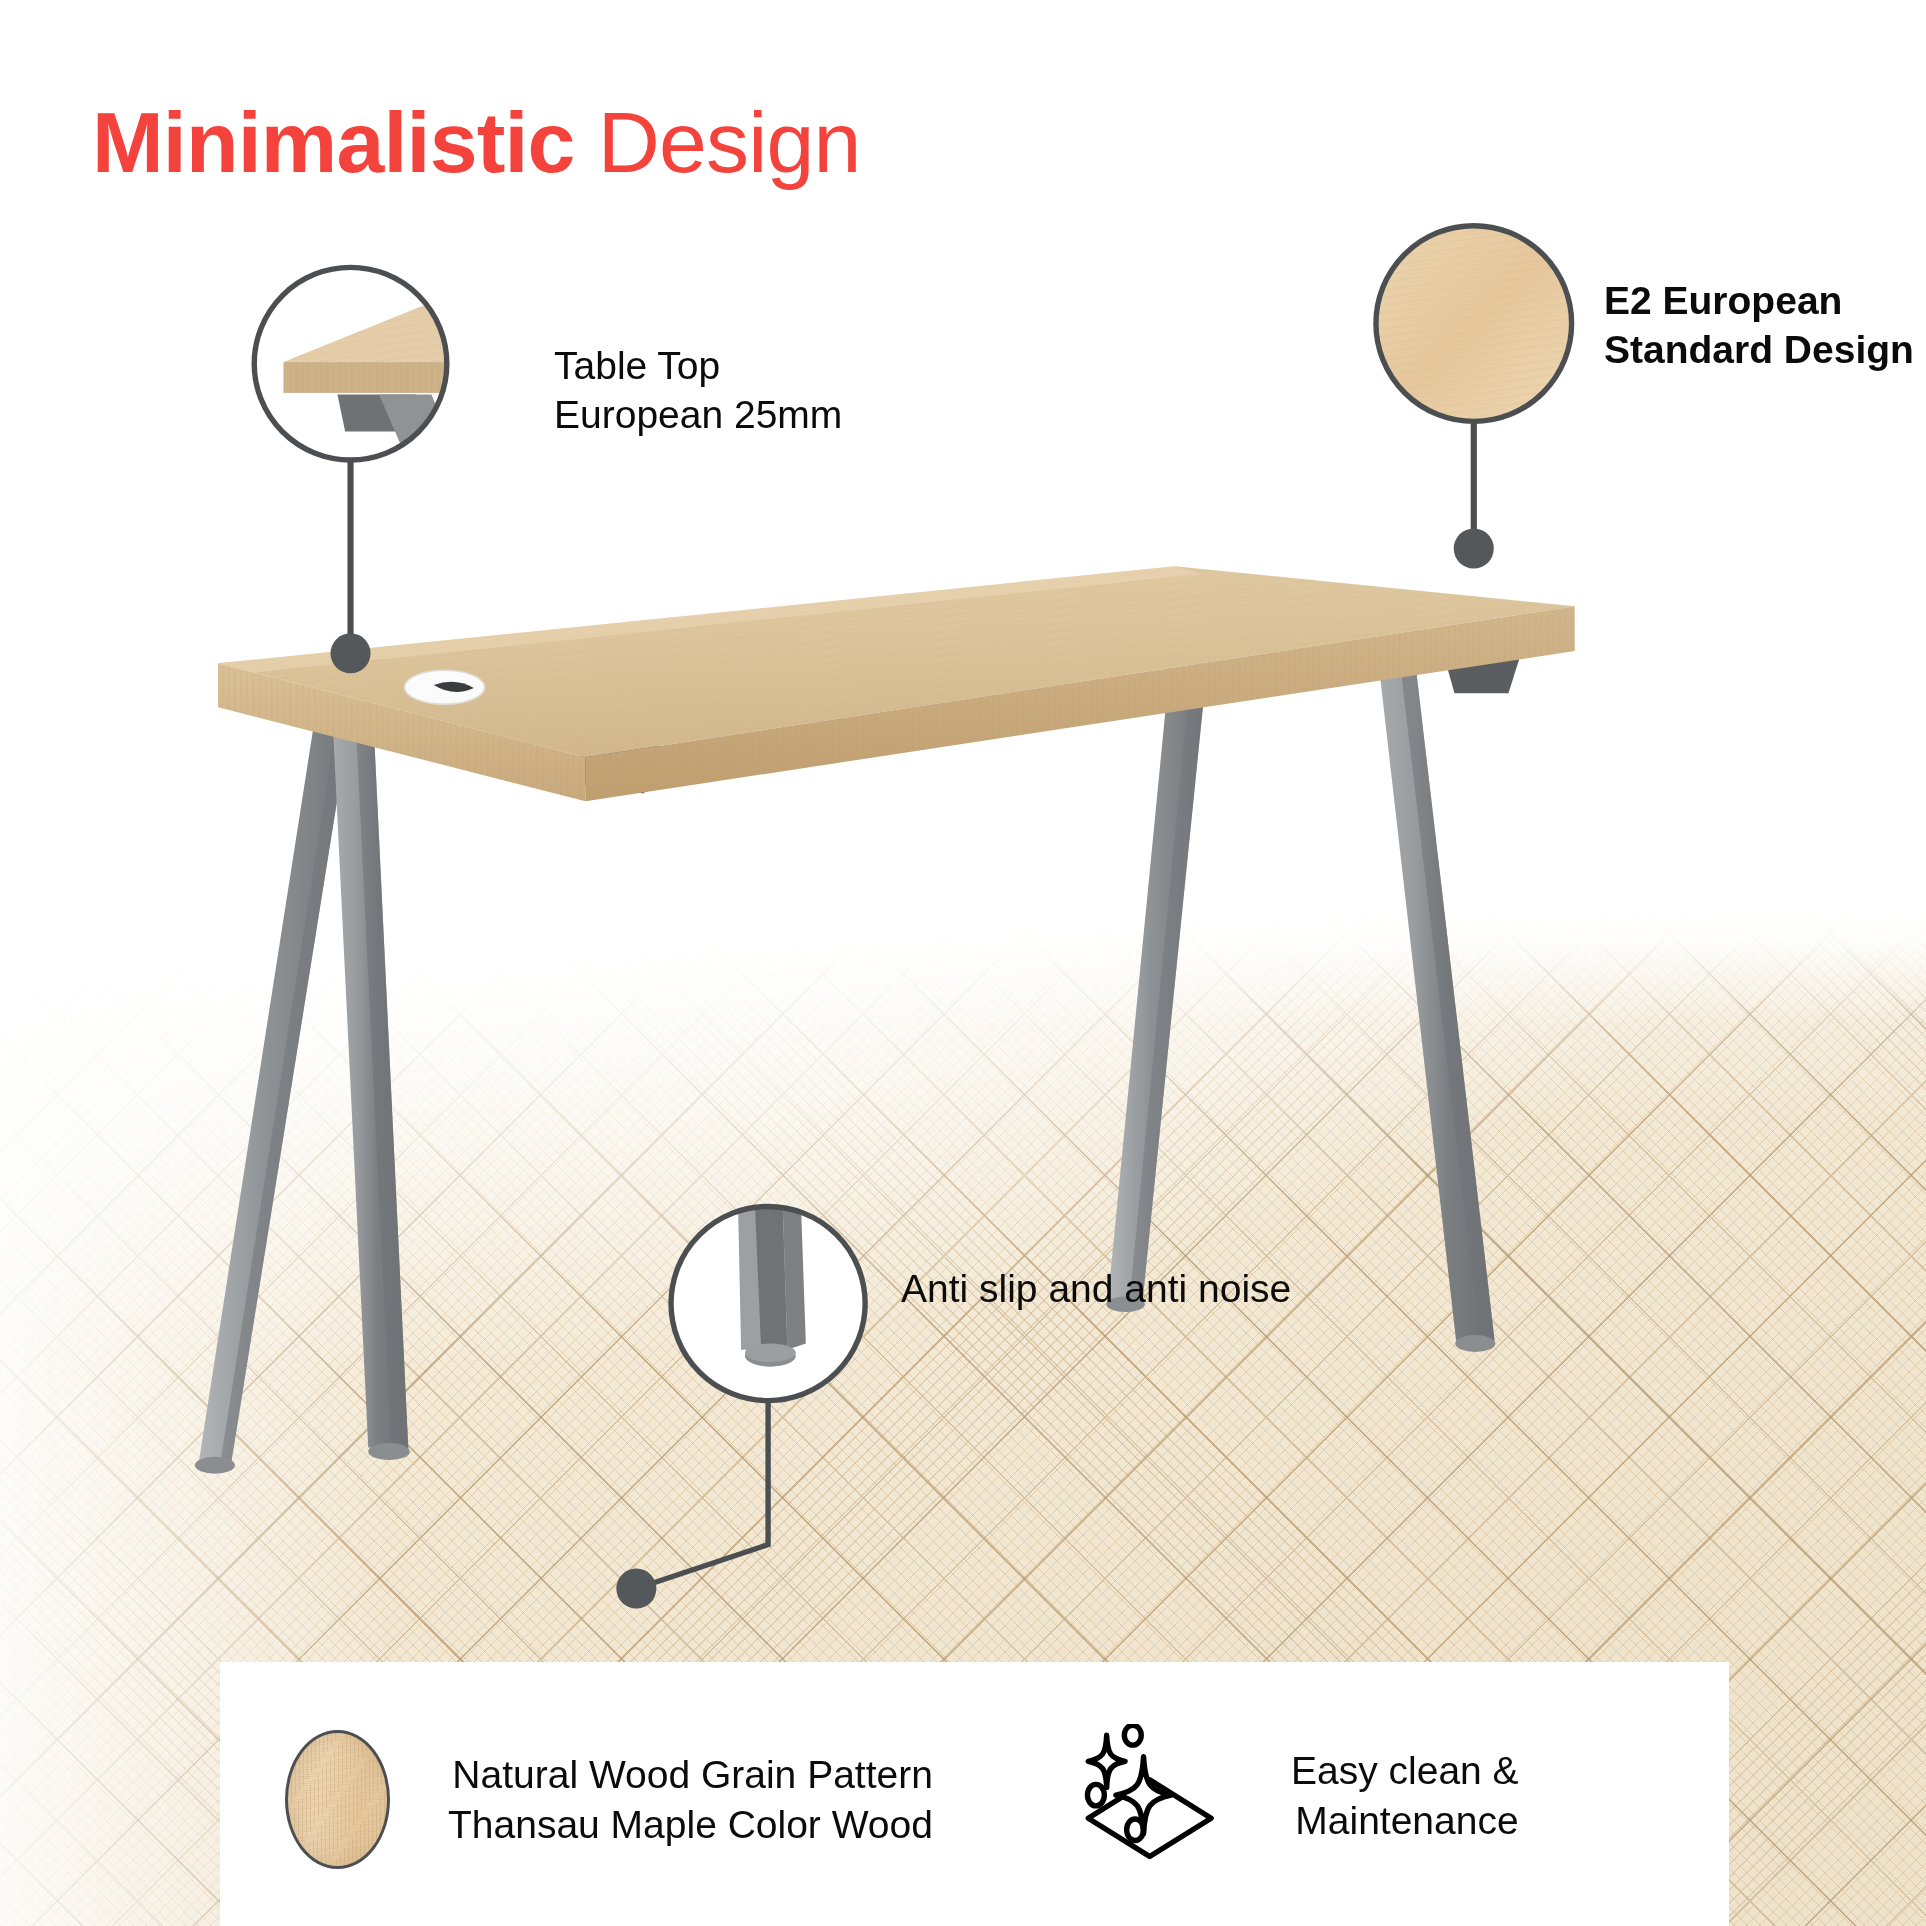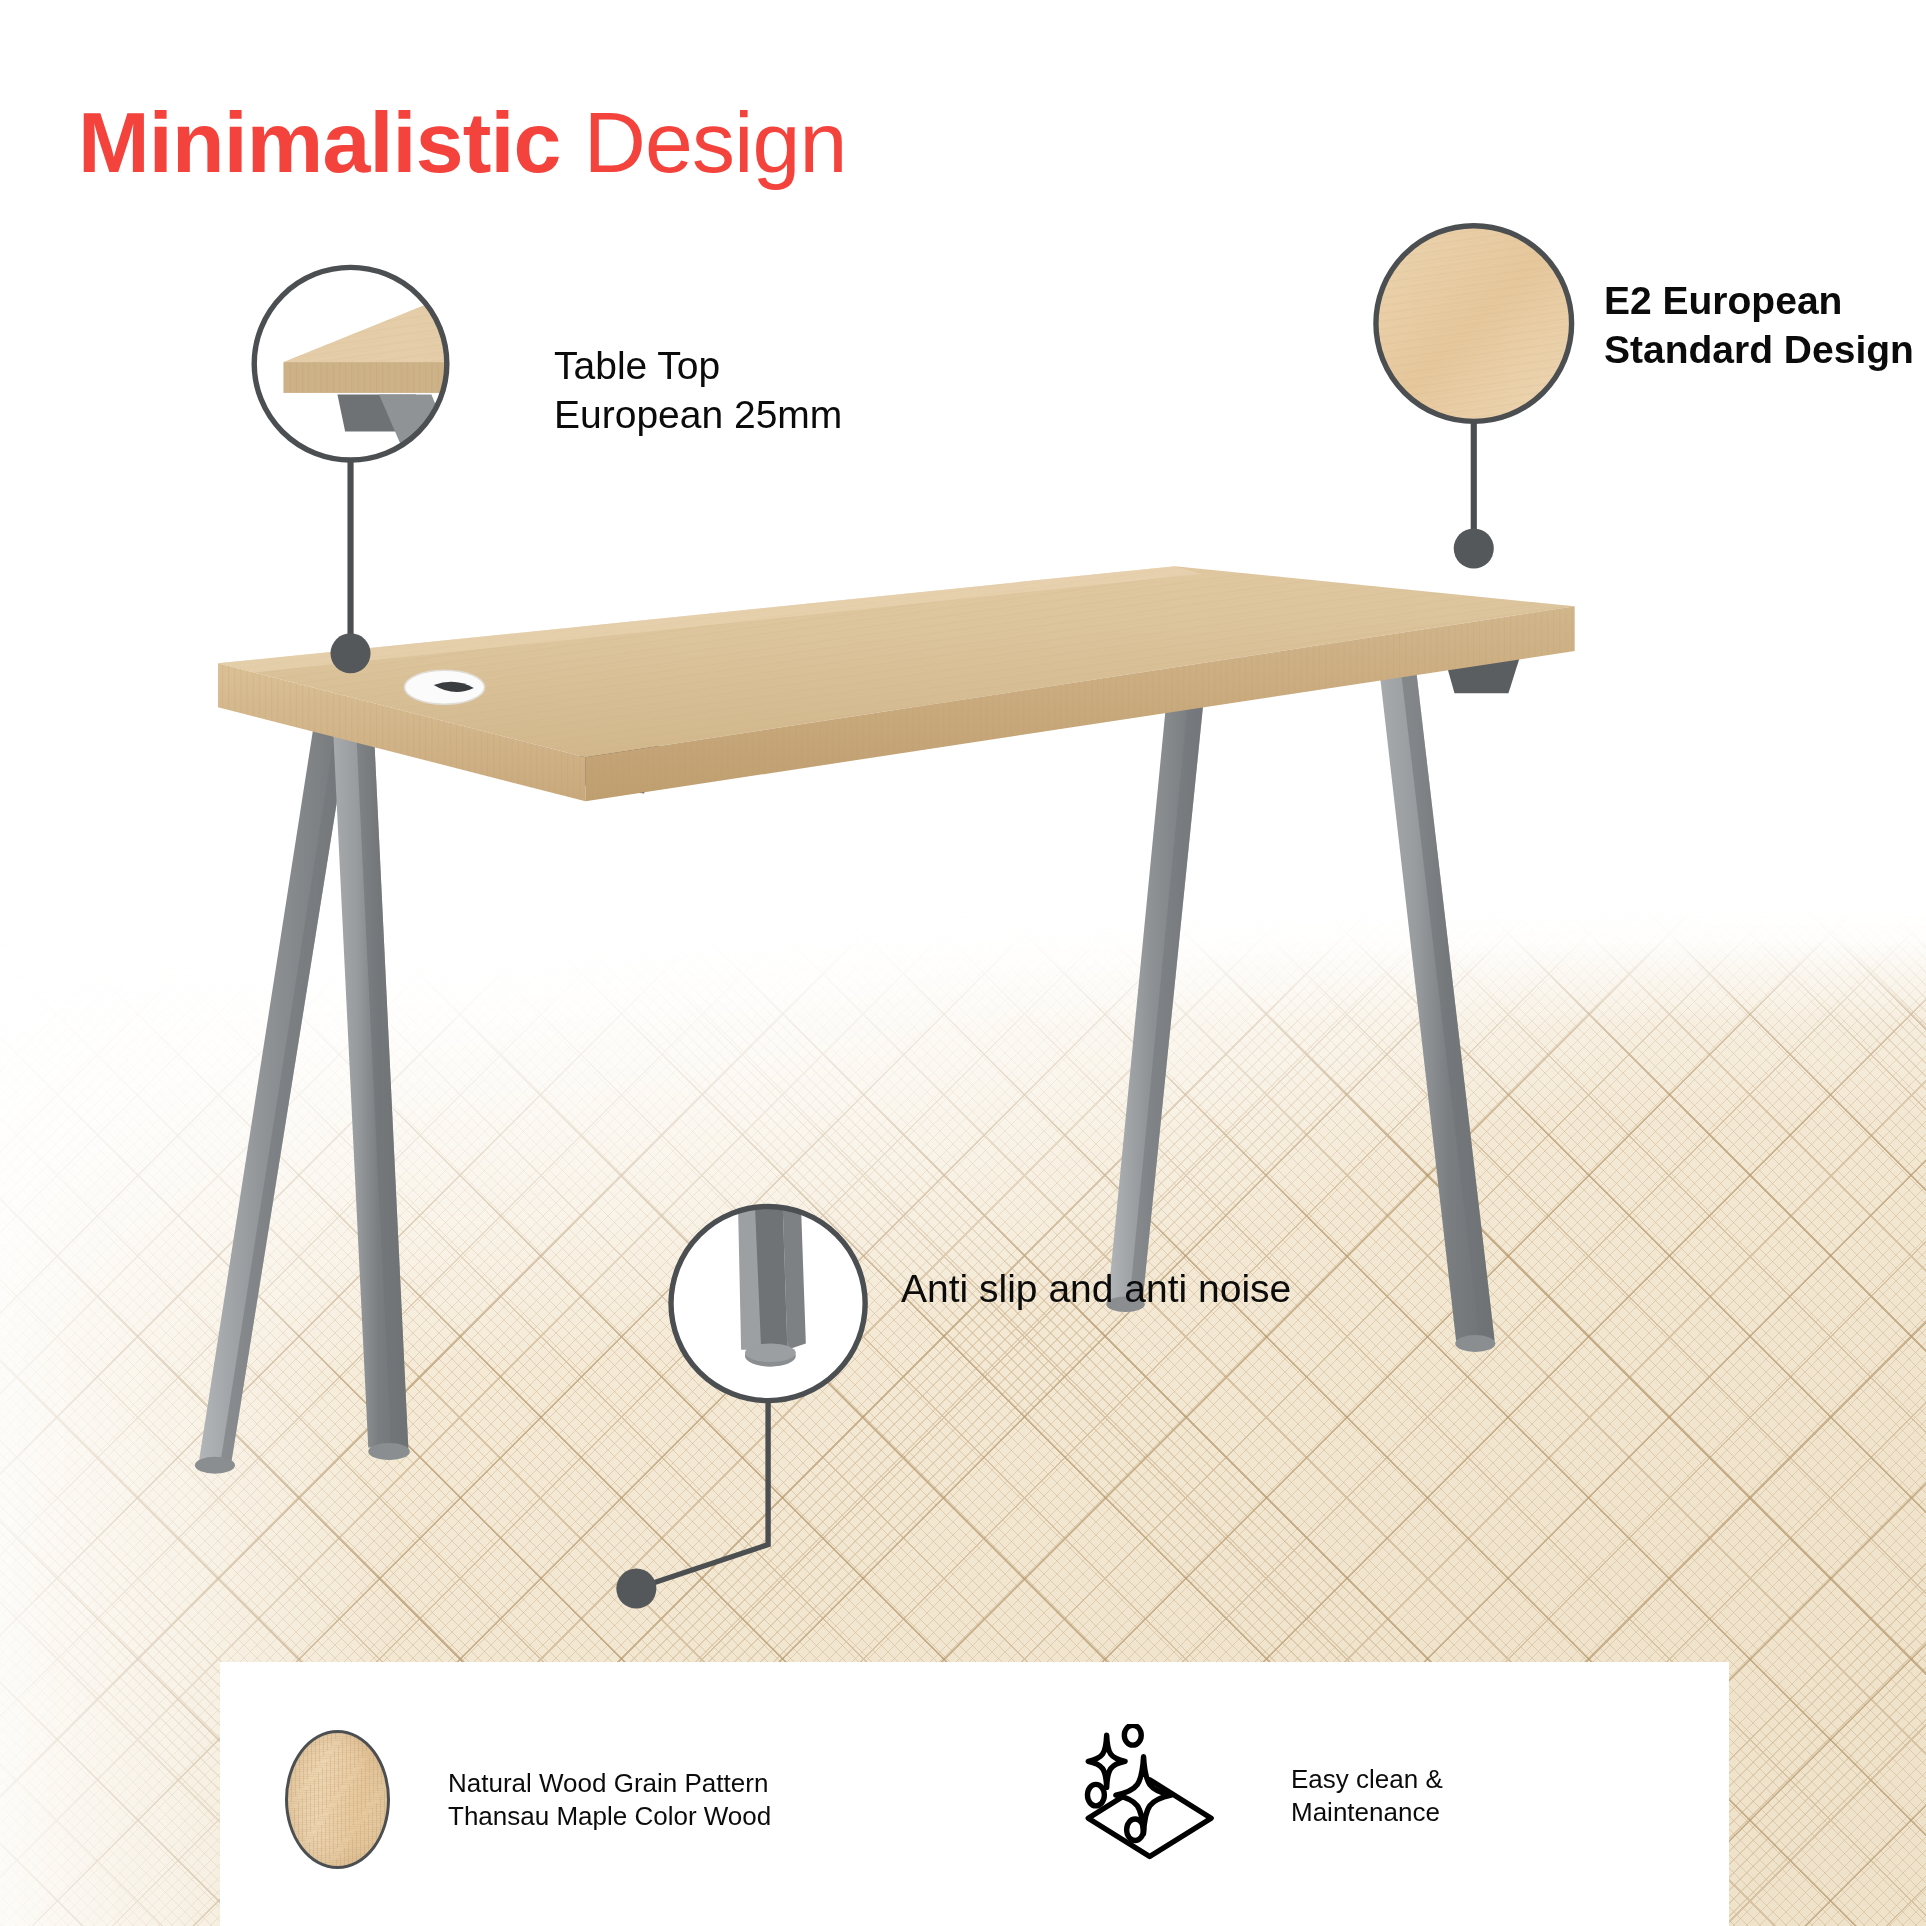--- a/index.html
+++ b/index.html
@@ -38,36 +38,36 @@
   
   #floor .fade{
     position:absolute;inset:0;
     background:
       radial-gradient(120% 90% at 18% -10%, #ffffff 0%, rgba(255,255,255,.96) 18%, rgba(255,255,255,.62) 38%, rgba(255,255,255,0) 62%),
       linear-gradient(to bottom, #ffffff 0px, rgba(255,255,255,.92) 31px, rgba(255,255,255,.25) 116px, rgba(255,255,255,0) 223px),
       linear-gradient(to right, rgba(255,255,255,.85) 0px, rgba(255,255,255,0) 401px);
   }
 
   
-  #headline{position:absolute;left:78px;top:99px;white-space:nowrap;}
+  #headline{position:absolute;left:92px;top:99px;white-space:nowrap;}
   #headline .hl{font-size:86px;line-height:1;letter-spacing:-0.8px;}
   #headline .bold{font-weight:bold;}
   #headline .light{font-weight:400;}
 
   
   #desk{position:absolute;left:0;top:0;width:1926px;height:1926px;}
 
   
   .callout-label{position:absolute;font-size:39px;line-height:1.26;color:#0b0b0b;white-space:nowrap;}
   .callout-label .ln{display:block;}
 
   
   #bottombar{position:absolute;left:220px;top:1662px;width:1509px;height:264px;background:#ffffff;}
   .feat{position:absolute;display:flex;align-items:center;}
-  .feat .ftxt{font-size:26px;line-height:1.26;color:#0b0b0b;white-space:nowrap;}
+  .feat .ftxt{font-size:39px;line-height:1.26;color:#0b0b0b;white-space:nowrap;text-align:right;}
   .feat .ftxt .ln{display:block;}
   .swatch{width:99px;height:133px;border-radius:50%;border:3.1px solid #4c4f52;
     background:
       repeating-linear-gradient(91deg, rgba(190,155,110,.30) 0 0.8px, transparent 0.8px 3.9px),
       repeating-linear-gradient(2deg, rgba(205,170,125,.22) 0 0.8px, transparent 0.8px 2.3px),
       linear-gradient(100deg,#e9cfa8 0%,#edd5b1 35%,#e6c79c 70%,#ecd4ad 100%);
     box-shadow:inset 0 0 20px rgba(170,132,88,.28);
   }
 </style>
 </head>

